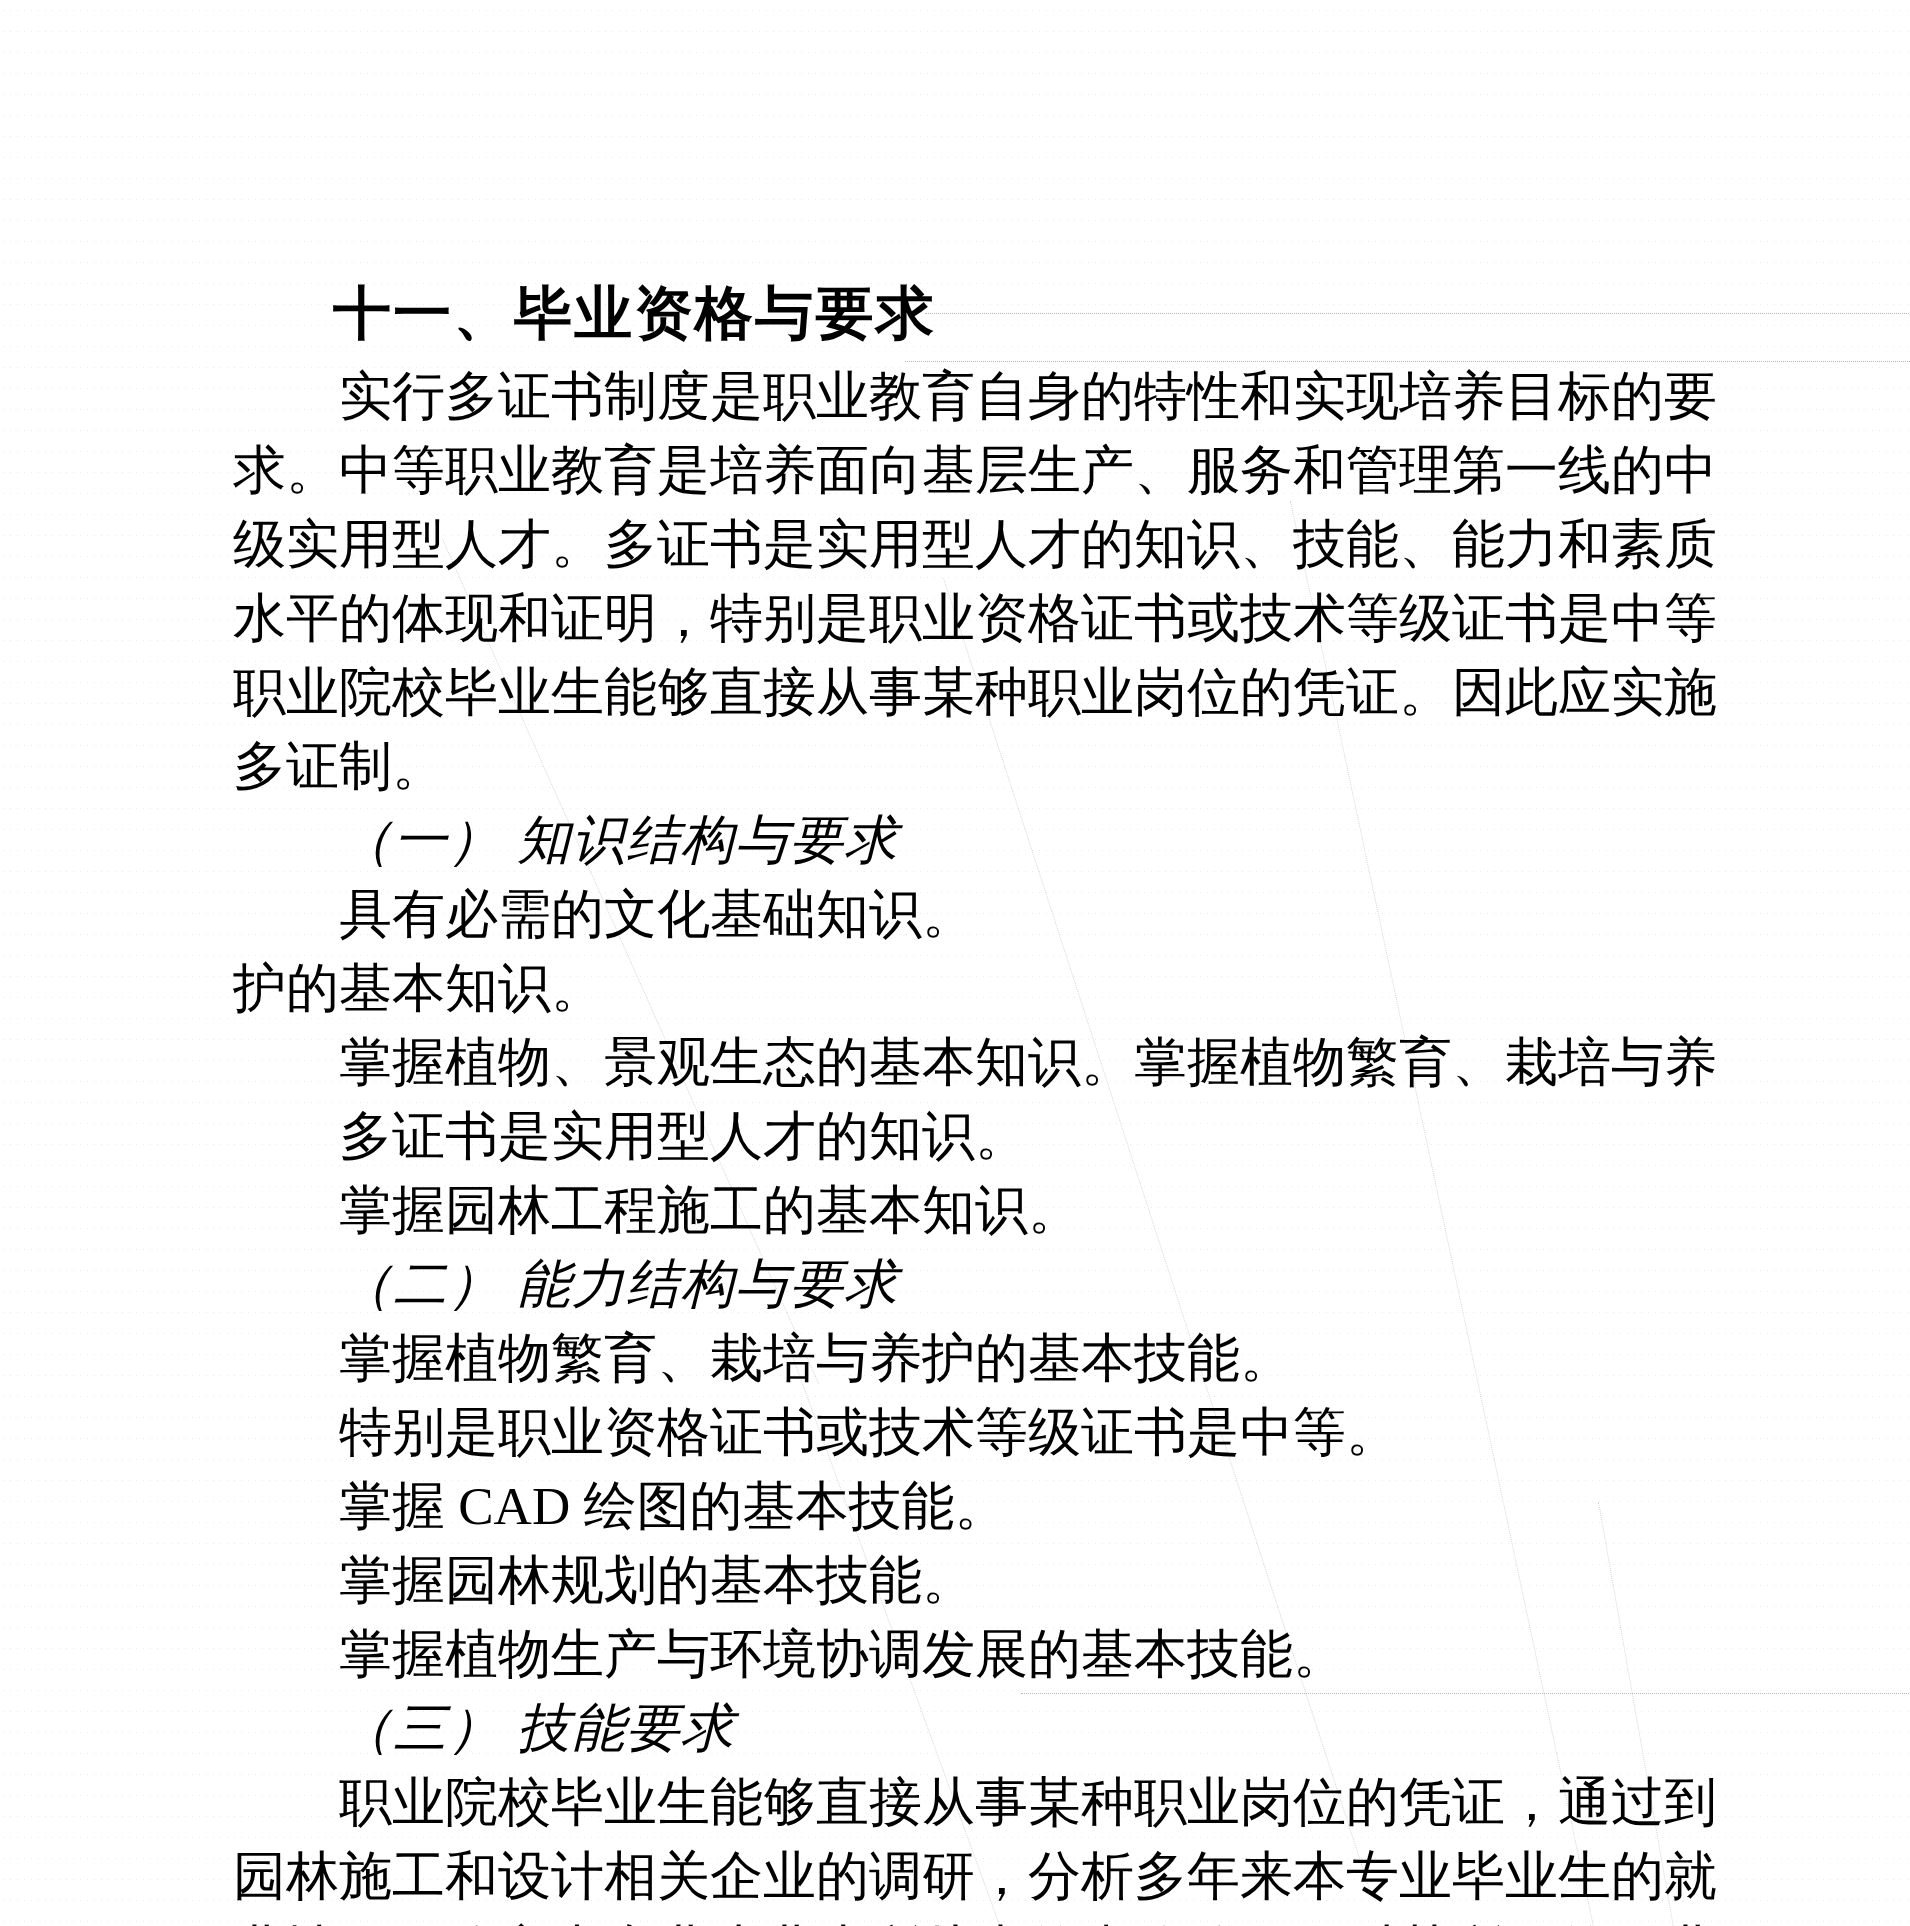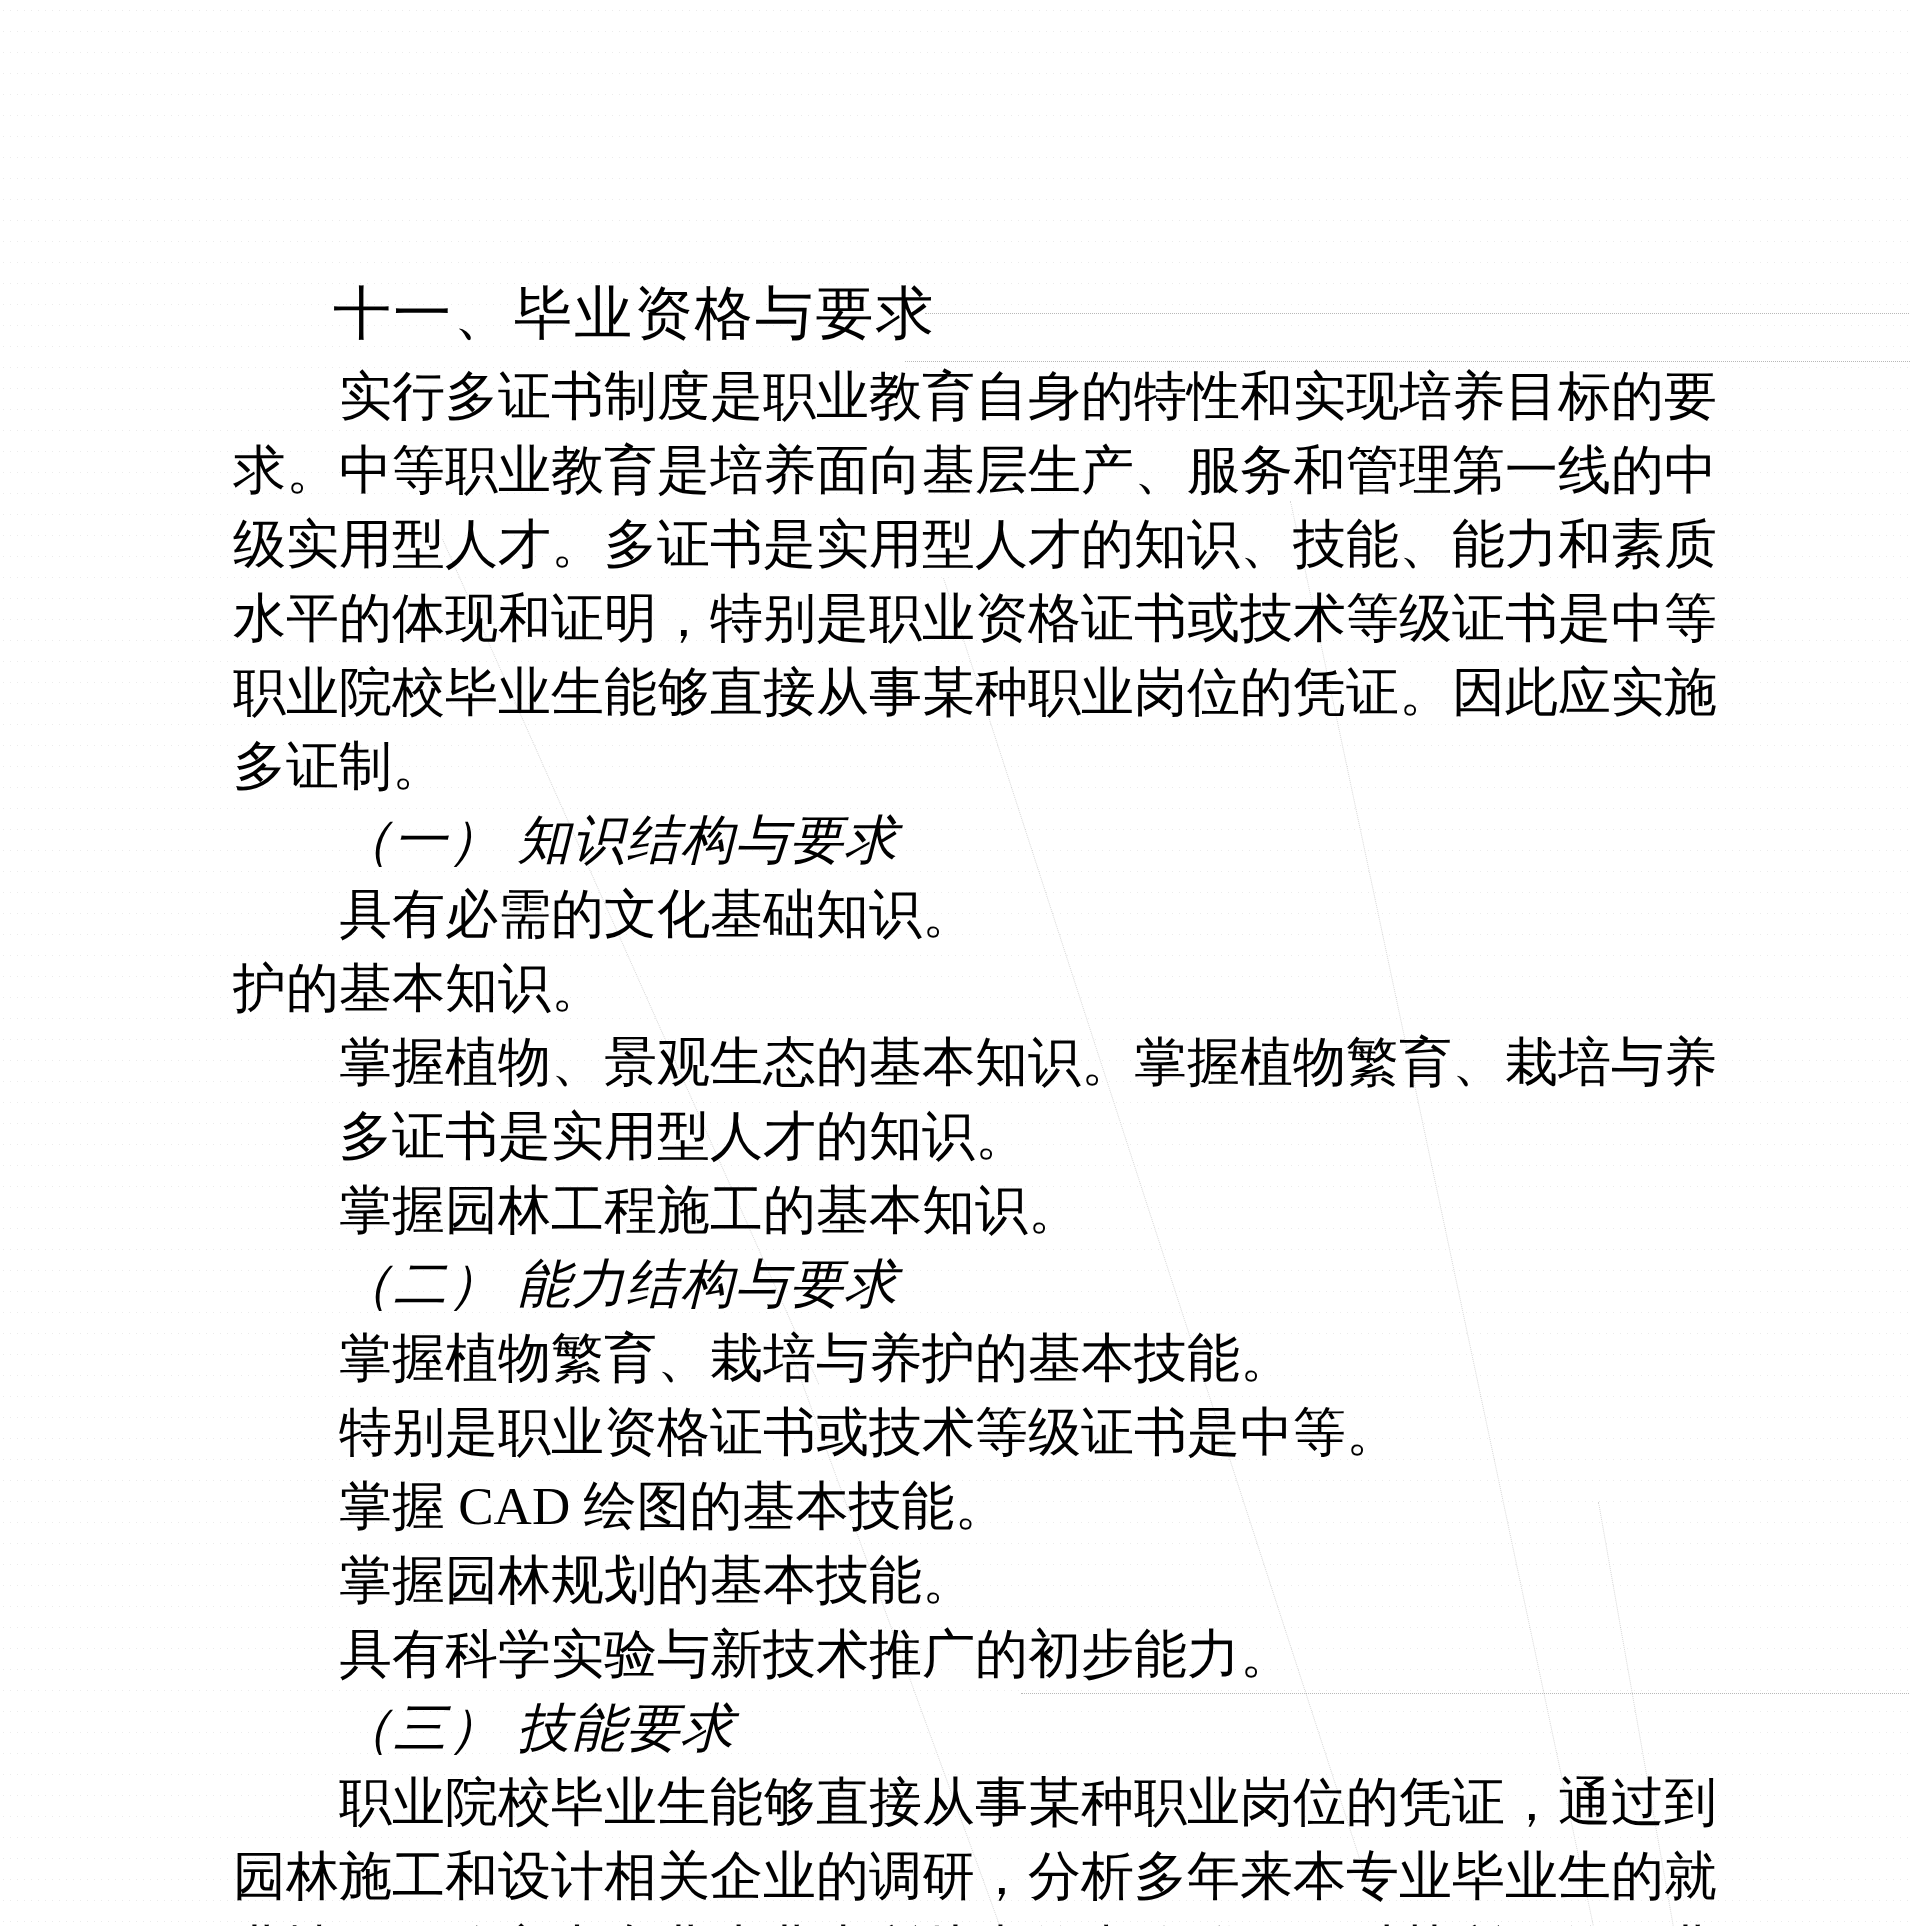--- a/index.html
+++ b/index.html
@@ -41,21 +41,21 @@
     font-size: 53px;
   }
   .line {
     height: 74px;
     line-height: 74px;
     white-space: nowrap;
   }
   .indent { padding-left: 106px; }
   .doc-title {
     font-family: "Liberation Sans", "DejaVu Sans", sans-serif;
-    font-weight: 400;
+    font-weight: 700;
     font-size: 58px;
     height: 85px;
     line-height: 77px;
     padding-left: 100px;
     letter-spacing: 2.3px;
   }
   .subheading {
     font-style: italic;
     padding-left: 106px;
     letter-spacing: 1.5px;
@@ -94,21 +94,21 @@
     <div class="line">护的基本知识。</div>
     <div class="line indent">掌握植物、景观生态的基本知识。掌握植物繁育、栽培与养</div>
     <div class="line indent">多证书是实用型人才的知识。</div>
     <div class="line indent">掌握园林工程施工的基本知识。</div>
 
     <div class="line subheading">（二） 能力结构与要求</div>
     <div class="line indent">掌握植物繁育、栽培与养护的基本技能。</div>
     <div class="line indent">特别是职业资格证书或技术等级证书是中等。</div>
     <div class="line indent">掌握 CAD 绘图的基本技能。</div>
     <div class="line indent">掌握园林规划的基本技能。</div>
-    <div class="line indent">具有科学实验与新技术推广的初步能力。</div>
+    <div class="line indent">掌握植物生产与环境协调发展的基本技能。</div>
 
     <div class="line subheading">（三） 技能要求</div>
     <div class="line indent">职业院校毕业生能够直接从事某种职业岗位的凭证，通过到</div>
     <div class="line">园林施工和设计相关企业的调研，分析多年来本专业毕业生的就</div>
     <div class="line">业情况，确定本专业毕业生所从事的岗位群，针对其所需的职业</div>
 
   </div>
 
 </div>
 

